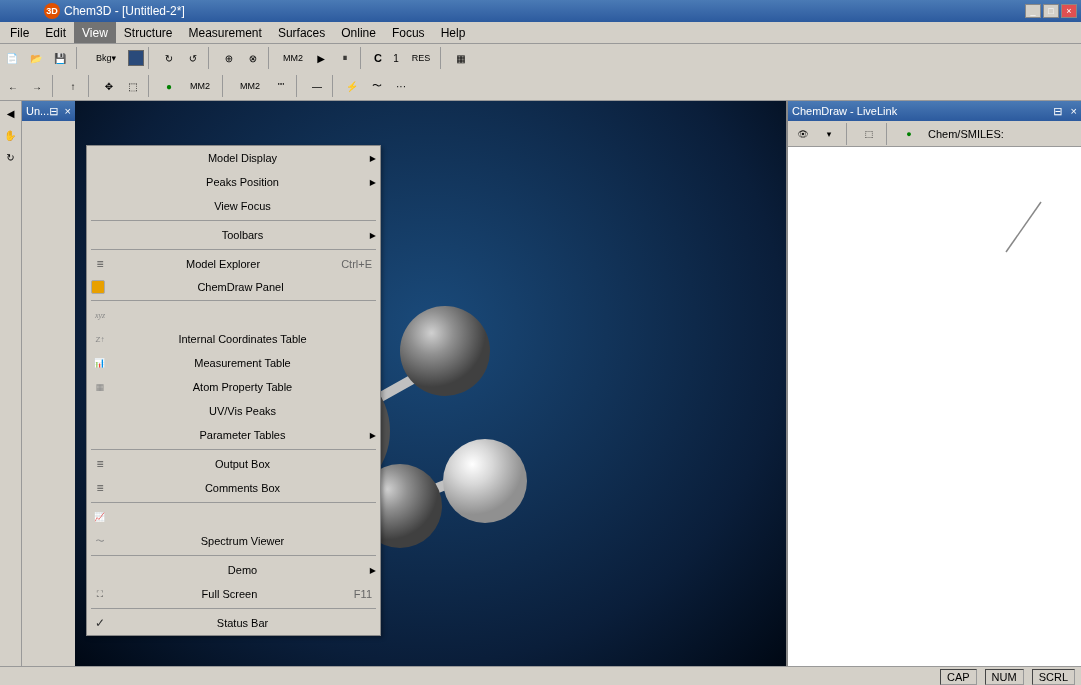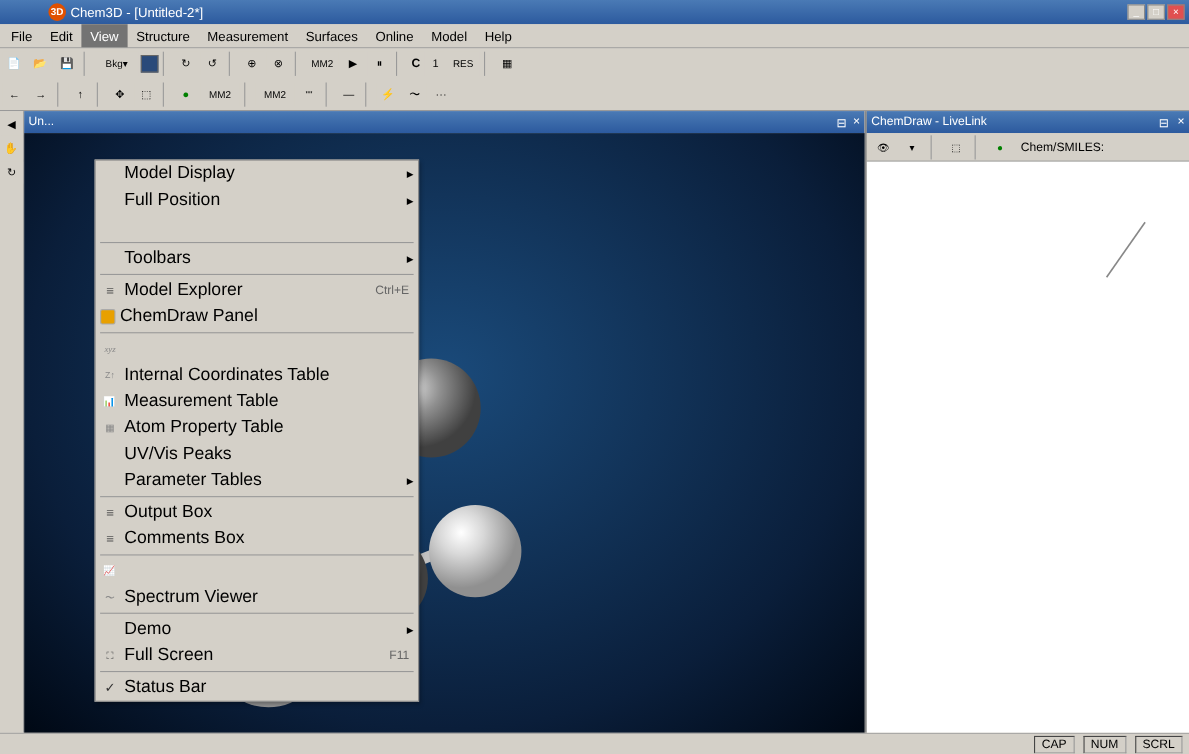--- a/index.html
+++ b/index.html
@@ -189,21 +189,21 @@
       background: #999;
       margin: 2px 4px;
     }
     .dropdown-icon {
       width: 18px; height: 18px;
       margin-right: 4px;
       display: flex; align-items: center; justify-content: center;
       font-size: 12px;
       flex-shrink: 0;
     }
-    .dropdown-label { flex: 1; font-size: 16px; }
+    .dropdown-label { flex: 1; font-size: 11px; text-align: center; }
     .dropdown-shortcut { font-size: 11px; color: #666; margin-left: 8px; }
     .check-icon { color: #333; font-size: 12px; }
 
     
     .molecule-svg { position: absolute; top: 40px; left: 60px; }
   </style>
 </head>
 <body>
 
 <div class="title-bar">
@@ -219,21 +219,21 @@
 </div>
 
 <div class="menu-bar">
   <div class="menu-item">File</div>
   <div class="menu-item">Edit</div>
   <div class="menu-item active">View</div>
   <div class="menu-item">Structure</div>
   <div class="menu-item">Measurement</div>
   <div class="menu-item">Surfaces</div>
   <div class="menu-item">Online</div>
-  <div class="menu-item">Model</div>
+  <div class="menu-item">Focus</div>
   <div class="menu-item">Help</div>
 </div>
 
 <div class="toolbar-area">
   <div class="toolbar-row">
     <div class="tb-btn" title="New">📄</div>
     <div class="tb-btn" title="Open">📂</div>
     <div class="tb-btn" title="Save">💾</div>
     <div class="tb-separator"></div>
     <div class="tb-btn" style="width:40px; font-size:9px;">Bkg▾</div>
@@ -279,21 +279,21 @@
 </div>
 
 <div class="main-area">
 
   <div class="left-sidebar">
     <div class="side-btn">◀</div>
     <div class="side-btn">✋</div>
     <div class="side-btn">↻</div>
   </div>
 
-  <div style="flex:1; display:flex; flex-direction:column;">
+  <div style="flex:1; display:flex; flex-direction:row;">
     <div class="viewport-title">
       <span>Un...</span>
       <div class="viewport-title-buttons">
         <span>⊟</span>
         <span style="margin-left:4px;">×</span>
       </div>
     </div>
     <div class="viewport">
 
       <svg width="460" height="500" class="molecule-svg" viewBox="0 0 460 500">
@@ -363,25 +363,26 @@
 
   <div class="dropdown-menu">
 
     <div class="dropdown-item has-arrow">
       <div class="dropdown-icon"></div>
       <span class="dropdown-label">Model Display</span>
     </div>
 
     <div class="dropdown-item has-arrow">
       <div class="dropdown-icon"></div>
-      <span class="dropdown-label">Full Position</span>
-    </div>
-
-    <div class="dropdown-item">
-      <div class="dropdown-icon"></div>
+      <span class="dropdown-label">Peaks Position</span>
+    </div>
+
+    <div class="dropdown-item">
+      <div class="dropdown-icon"></div>
+      <span class="dropdown-label">View Focus</span>
     </div>
     <div class="dropdown-separator"></div>
 
     <div class="dropdown-item has-arrow">
       <div class="dropdown-icon"></div>
       <span class="dropdown-label">Toolbars</span>
     </div>
     <div class="dropdown-separator"></div>
 
     <div class="dropdown-item">

